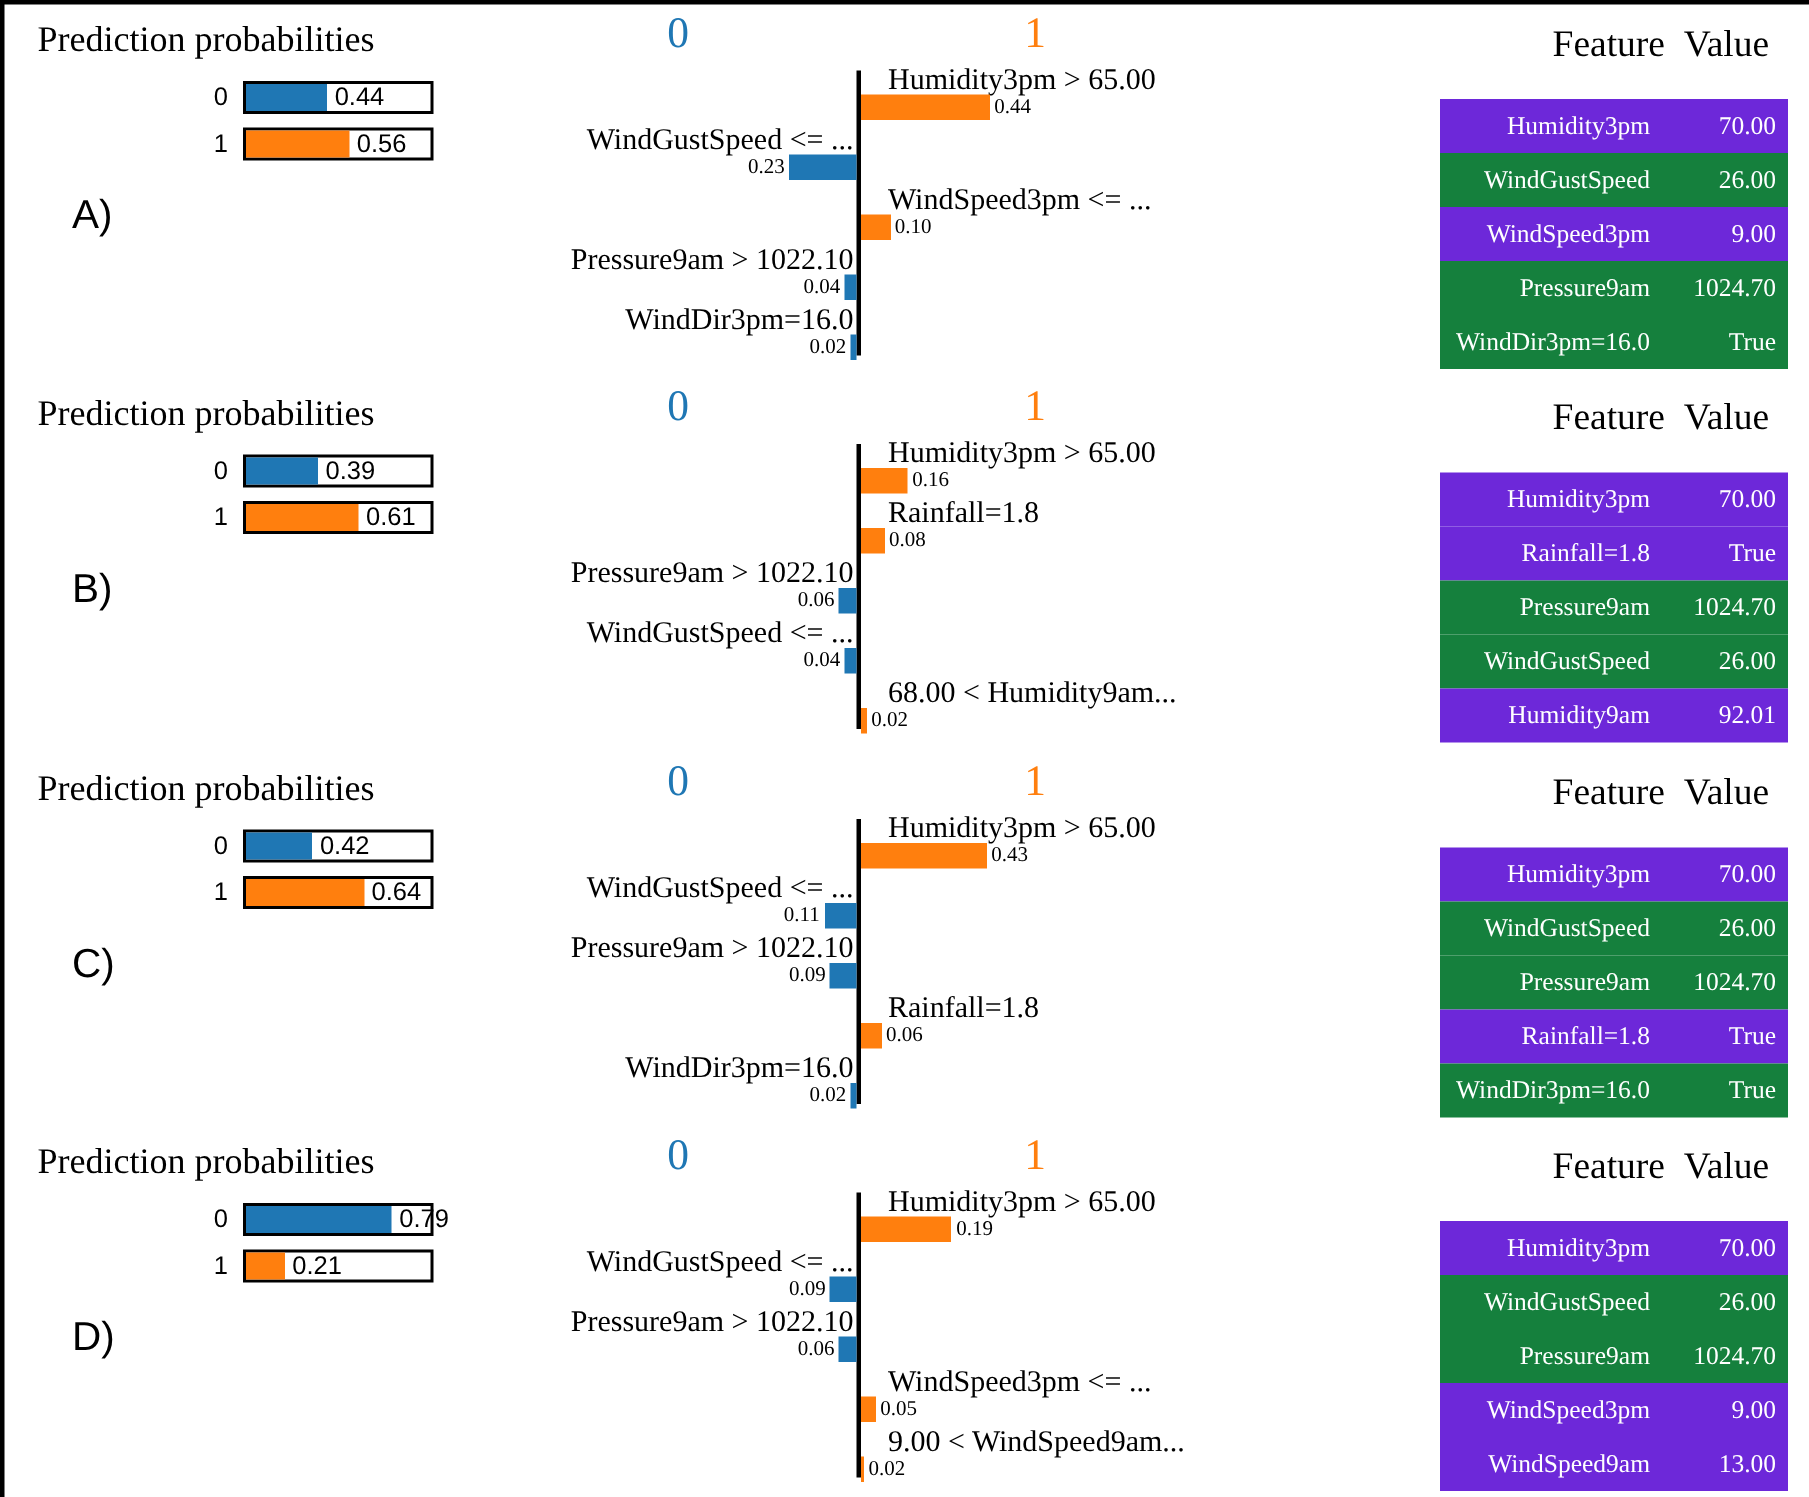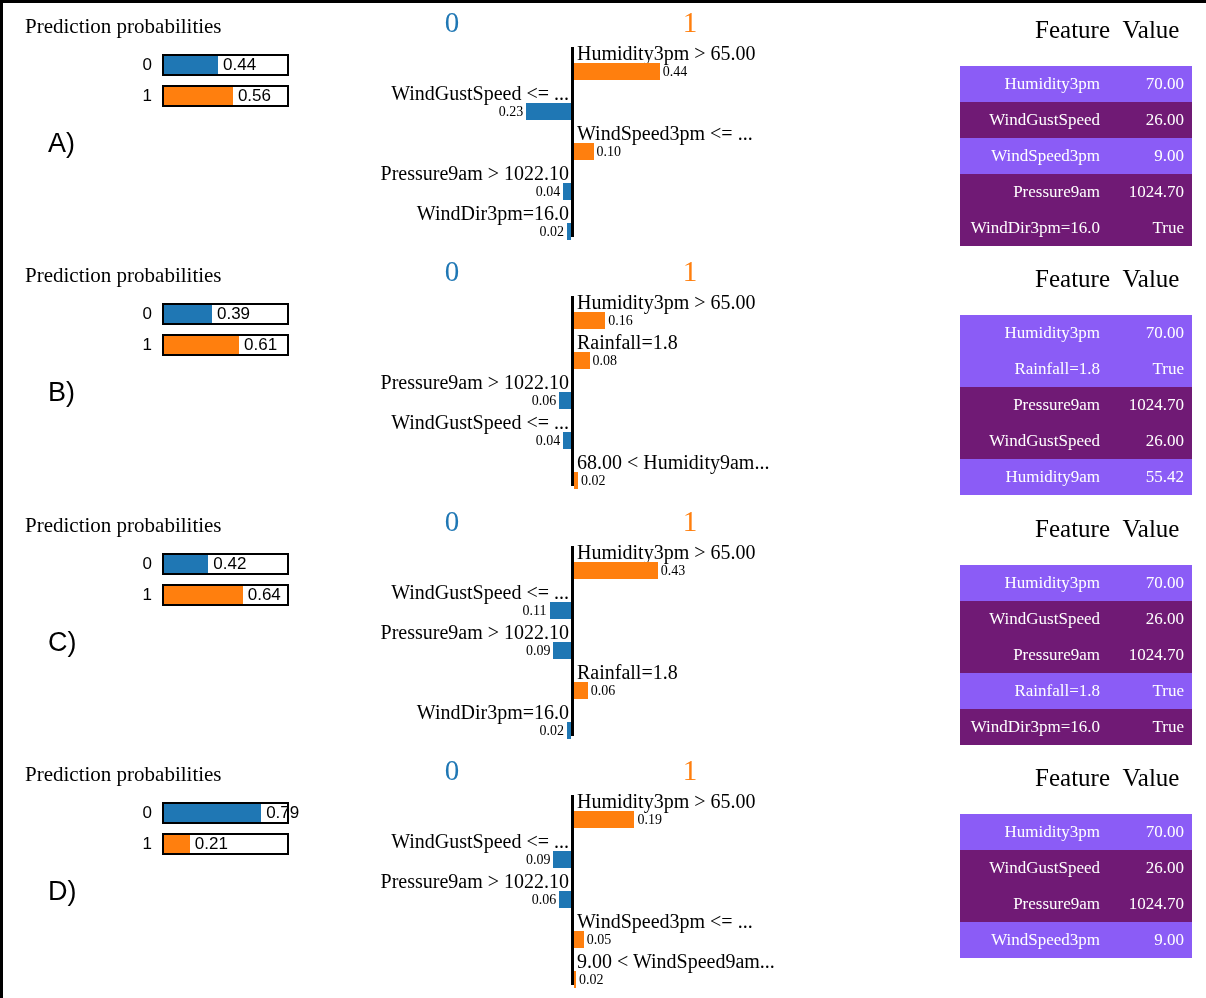--- a/index.html
+++ b/index.html
@@ -5,21 +5,21 @@
   *{margin:0;padding:0;box-sizing:border-box}
   html,body{background:#fff}
   body{position:relative;width:1206px;height:998px;overflow:hidden;
        font-family:"Liberation Serif",serif;color:#000}
   .border-top{position:absolute;left:0;top:0;width:1206px;height:3px;background:#000}
   .border-left{position:absolute;left:0;top:0;width:3px;height:998px;background:#000}
 
   .panel{position:absolute;left:0;width:1206px;height:247px}
 
   
-  .pp-title{position:absolute;left:25px;top:12px;font-size:21px}
+  .pp-title{position:absolute;left:25px;top:12px;font-size:24px}
   .prob-area{position:absolute;left:138px;top:52px}
   .prow{display:flex;align-items:center;height:22px;margin-bottom:9px}
   .plabel{width:14px;text-align:right;margin-right:10px;
           font-family:"Liberation Sans",sans-serif;font-size:17px}
   .pbar{display:flex;align-items:center;width:127px;height:22px;border:2px solid #000;background:#fff}
   .pfill{height:100%;flex-shrink:0}
   .pfill[data-color="blue"]{background:#1f77b4}
   .pfill[data-color="orange"]{background:#ff7f0e}
   .pval{margin-left:5px;font-family:"Liberation Sans",sans-serif;font-size:17px;white-space:nowrap}
   .panel-letter{position:absolute;left:48px;top:126px;
@@ -27,38 +27,38 @@
 
   
   .chart{position:absolute;left:390px;top:0;width:420px;height:247px}
   .chead{position:absolute;top:4px;width:40px;text-align:center;font-size:29px}
   .chead.c0{left:42px;color:#1f77b4}
   .chead.c1{left:280px;color:#ff7f0e}
   .cline{position:absolute;left:181px;top:45px;width:3px;height:190px;background:#000}
   .crows{position:absolute;left:0;top:40px;width:420px}
   .crow{position:relative;height:40px}
   .clabel{position:absolute;top:0;font-size:20px;white-space:nowrap}
-  .crow[data-side="right"] .clabel{left:187px}
+  .crow[data-side="right"] .clabel{left:202px}
   .crow[data-side="left"]  .clabel{right:241px}
   .cbarwrap{position:absolute;top:21px;height:17px;display:flex;align-items:center}
   .crow[data-side="right"] .cbarwrap{left:184px}
   .crow[data-side="left"]  .cbarwrap{right:239px;flex-direction:row-reverse}
   .cbar{height:17px;flex-shrink:0}
   .crow[data-side="right"] .cbar{background:#ff7f0e}
   .crow[data-side="left"]  .cbar{background:#1f77b4}
   .cval{font-size:14px;margin:0 3px;white-space:nowrap}
 
   
   .ftable-header{position:absolute;left:960px;top:14px;width:232px;display:flex;font-size:25px}
   .fh-feature{width:150px;text-align:right}
   .fh-value{flex:1;text-align:center}
   .ftable{position:absolute;left:960px;top:64px;width:232px}
   .trow{display:flex;align-items:center;height:36px;color:#fff;font-size:17px}
-  .trow[data-color="orange"]{background:#8b5cf6}
-  .trow[data-color="blue"]{background:#701a75}
+  .trow[data-color="orange"]{background:#6d28d9}
+  .trow[data-color="blue"]{background:#15803d}
   .tname{width:140px;text-align:right}
   .tval{flex:1;text-align:right;padding-right:8px}
 </style>
 </head>
 <body>
 
 <div class="border-top"></div>
 <div class="border-left"></div>
 
 <section class="panel" style="top:2px">
@@ -231,21 +231,21 @@
     <div class="trow" data-color="blue">
       <span class="tname">Pressure9am</span>
       <span class="tval">1024.70</span>
     </div>
     <div class="trow" data-color="blue">
       <span class="tname">WindGustSpeed</span>
       <span class="tval">26.00</span>
     </div>
     <div class="trow" data-color="orange">
       <span class="tname">Humidity9am</span>
-      <span class="tval">55.42</span>
+      <span class="tval">92.01</span>
     </div>
   </div>
 </section>
 
 <section class="panel" style="top:501px">
   <div class="pp-title">Prediction probabilities</div>
   <div class="prob-area">
     <div class="prow">
       <span class="plabel">0</span>
       <div class="pbar">
@@ -411,14 +411,18 @@
       <span class="tval">26.00</span>
     </div>
     <div class="trow" data-color="blue">
       <span class="tname">Pressure9am</span>
       <span class="tval">1024.70</span>
     </div>
     <div class="trow" data-color="orange">
       <span class="tname">WindSpeed3pm</span>
       <span class="tval">9.00</span>
     </div>
+    <div class="trow" data-color="orange">
+      <span class="tname">WindSpeed9am</span>
+      <span class="tval">13.00</span>
+    </div>
   </div>
 </section>
 
 </body></html>

